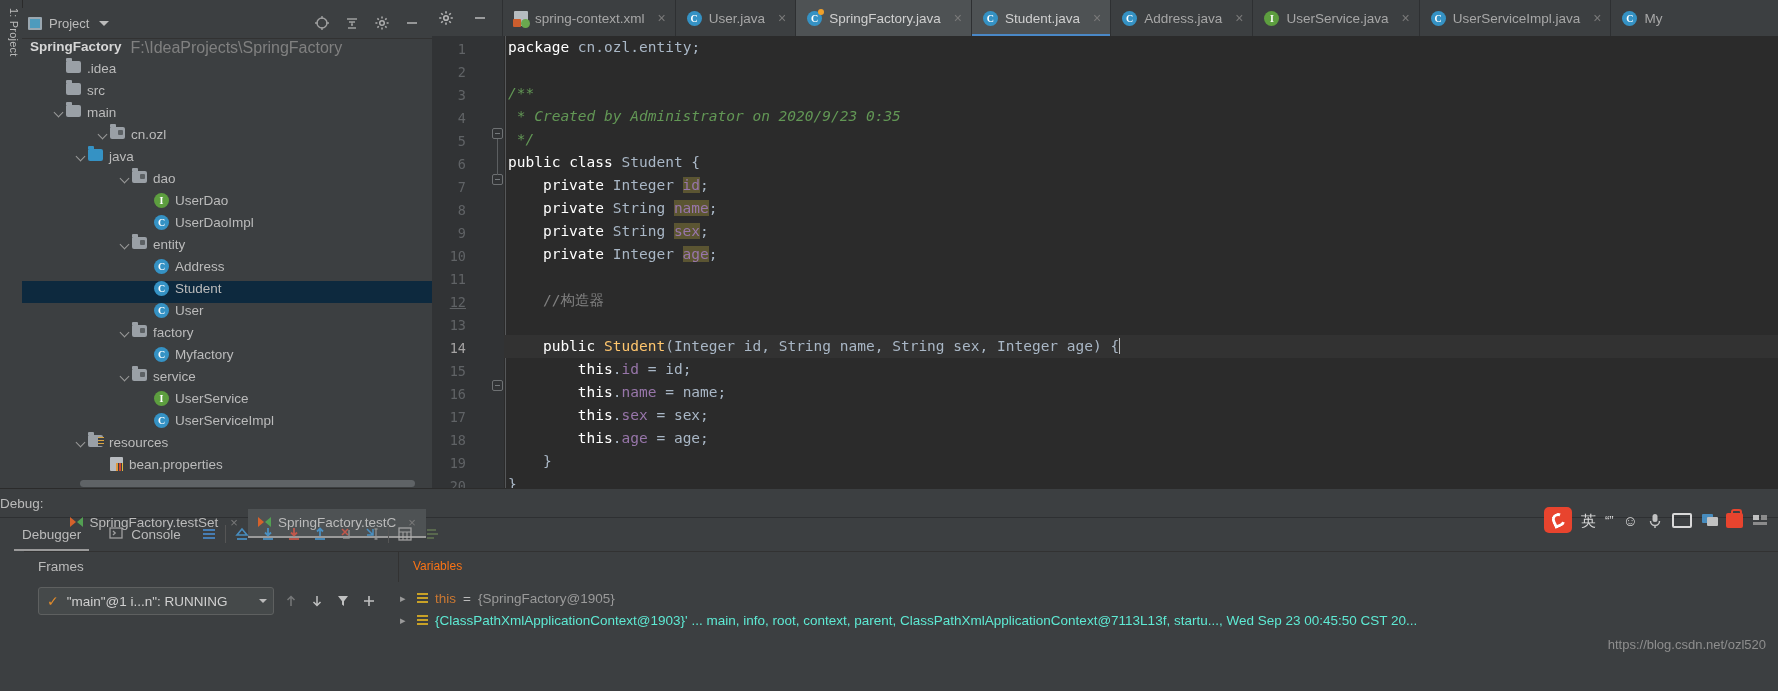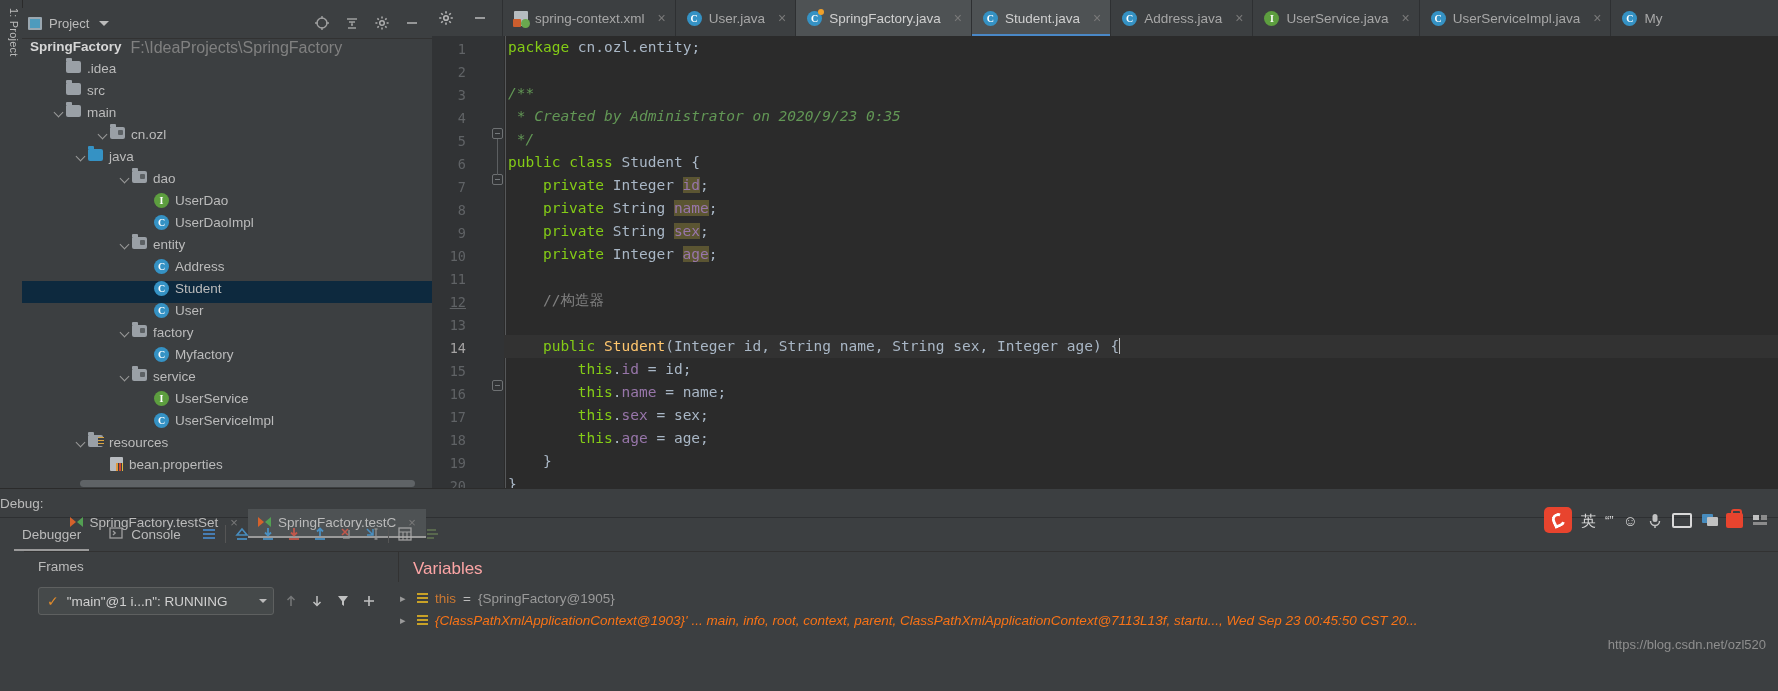--- a/index.html
+++ b/index.html
@@ -122,21 +122,21 @@
     border:1px solid #6e7173;border-radius:2px;color:#9aa0a3;font-size:9px;line-height:9px;
     text-align:center;background:#313335;
   }
   .foldline{position:absolute;left:65px;width:1px;background:#5c5f61;}
   .codearea{
     position:absolute;left:72px;top:0;right:0;bottom:0;overflow:hidden;
     font-family:"DejaVu Sans Mono","Liberation Mono",monospace;font-size:14.5px;
   }
   .cl{height:23px;line-height:23px;white-space:pre;color:#a9b7c6;padding-left:4px;}
   .cl.hl{background:#323232;}
-  .kw{color:#84cc16;}
+  .kw{color:#ffffff;}
   .cls{color:#a9b7c6;}
   .cm{color:#629755;font-style:italic;}
   .cm2{color:#808080;}
   .fld{color:#9876aa;}
   .fldbg{background:#5b5532;color:#9876aa;}
   .fn{color:#ffc66d;}
   .caret{display:inline-block;width:1px;height:16px;background:#bbbbbb;vertical-align:-3px;}
   .vline{position:absolute;top:0;bottom:0;left:73px;width:1px;background:#555759;}
 
   
@@ -165,42 +165,42 @@
   .sub{
     height:33px;display:flex;align-items:center;padding:0 14px;font-size:13.5px;color:#bbbbbb;position:relative;
   }
   .sub.active::after{content:"";position:absolute;left:6px;right:6px;bottom:0;height:2px;background:#9a9a9a;}
   .divider{width:1px;height:18px;background:#555;margin:0 8px;}
 
   .dbg-cols{
     position:absolute;left:24px;top:62px;right:0;height:30px;display:flex;border-top:1px solid #323232;
   }
   .col-frames{width:360px;padding:7px 0 0 14px;font-size:13.5px;color:#bbbbbb;border-right:1px solid #323232;}
-  .col-vars{padding:7px 0 0 14px;font-size:17px;color:#fca5a5;}
+  .col-vars{padding:7px 0 0 14px;font-size:12px;color:#f97316;}
 
   .frames-row{
     position:absolute;left:24px;top:92px;width:360px;height:40px;display:flex;align-items:center;
     padding-left:14px;gap:10px;
   }
   .thread-select{
     display:flex;align-items:center;gap:8px;height:26px;padding:0 6px 0 8px;min-width:220px;
     background:#45494a;border:1px solid #5e6060;border-radius:3px;color:#d0d0d0;font-size:13.5px;
   }
   .chk{color:#e08b2c;font-size:14px;font-weight:bold;}
   .arrow-sm{margin-left:auto;width:0;height:0;border-left:4px solid transparent;border-right:4px solid transparent;border-top:4px solid #bbb;}
   .vars-row{
     position:absolute;left:400px;top:92px;right:0;height:46px;padding-top:6px;font-size:13.5px;
   }
   .vrow{display:flex;align-items:center;gap:7px;height:22px;white-space:nowrap;font-family:"Liberation Sans",sans-serif;}
   .chevron{color:#9a9a9a;font-size:11px;width:10px;}
   .ic-var{width:11px;height:11px;background:repeating-linear-gradient(#c9a227 0 2px,#3c3f41 2px 4px);}
   .vname{color:#cc7832;}
   .veq{color:#bbbbbb;}
   .vval{color:#9a9a9a;}
-  .vval2{color:#f97316;font-style:italic;}
+  .vval2{color:#5eead4;}
 
   
   .ime{
     position:absolute;right:10px;top:505px;height:30px;display:flex;align-items:center;gap:9px;
   }
   .ime .sogou{
     width:28px;height:26px;background:#e8442e;border-radius:5px;position:relative;
     display:flex;align-items:center;justify-content:center;
   }
   .ime .sogou::after{

